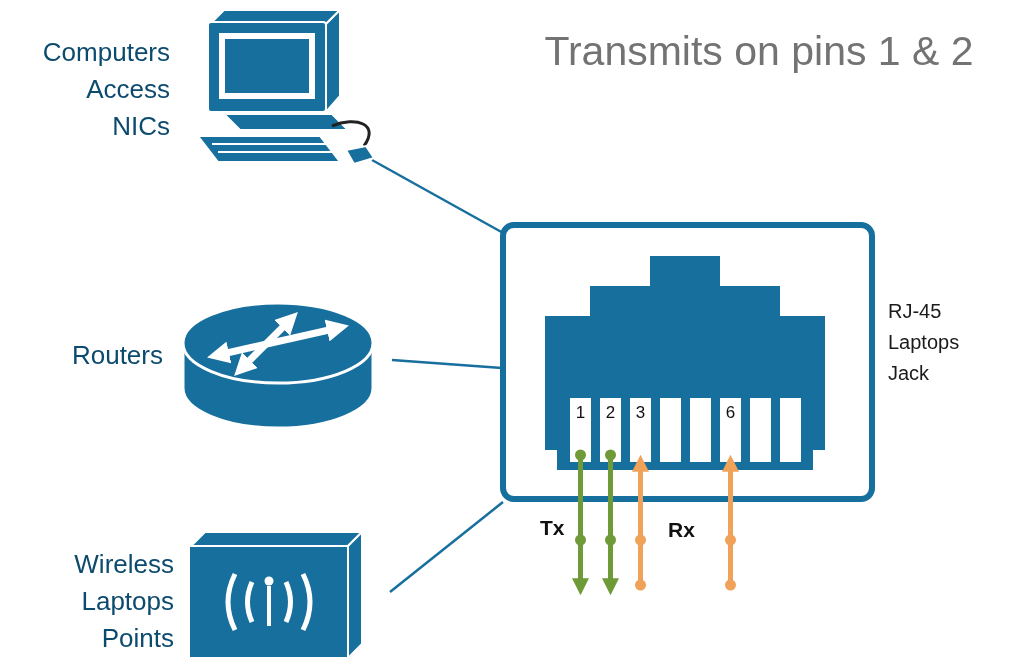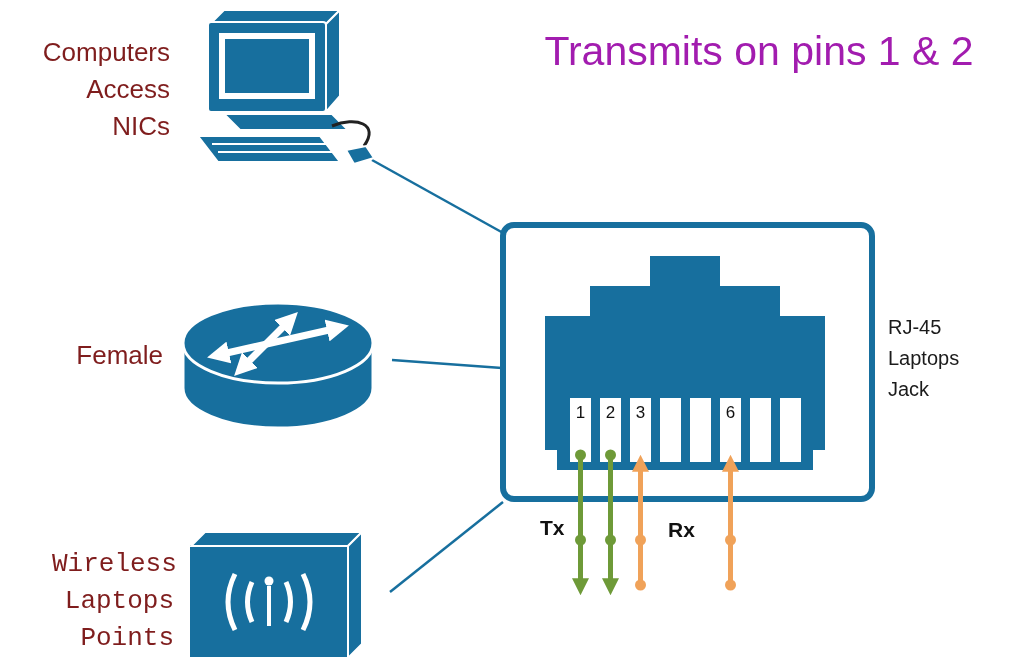--- a/index.html
+++ b/index.html
@@ -2,28 +2,28 @@
 <html><head>
 <meta charset="utf-8">
 <style>
   * { box-sizing: border-box; }
   html, body { margin: 0; padding: 0; }
   body { font-family: "Liberation Sans", sans-serif; background: #ffffff; }
   .canvas { position: relative; width: 1030px; height: 670px; background: #ffffff; overflow: hidden; }
   .abs { position: absolute; }
   svg { display: block; overflow: visible; }
 
-  .title { left: 492px; top: 24px; width: 534px; text-align: center; font-size: 41px; color: #a21caf; line-height: 1.32; }
-  .dev-label { color: #7f1d1d; font-size: 26px; line-height: 1.42; }
+  .title { left: 492px; top: 24px; width: 534px; text-align: center; font-size: 41px; color: #737373; line-height: 1.32; }
+  .dev-label { color: #0c4a6e; font-size: 26px; line-height: 1.42; }
   .computers-label { left: 18px; top: 34px; width: 152px; text-align: right; }
   .routers-label { left: 48px; top: 337px; width: 115px; text-align: right; }
-  .wap-label { left: 52px; top: 546px; width: 122px; text-align: right; font-family: Liberation Mono, monospace; }
+  .wap-label { left: 52px; top: 546px; width: 122px; text-align: right; }
 
   .jack-box { left: 500px; top: 222px; width: 375px; height: 280px; border: 6px solid #176f9e; border-radius: 14px; background: #ffffff; }
-  .jack-label { left: 888px; top: 312px; font-size: 20px; color: #1b1b1b; line-height: 1.55; }
+  .jack-label { left: 888px; top: 296px; font-size: 20px; color: #1b1b1b; line-height: 1.55; }
 </style>
 </head>
 <body>
 
 <div class="canvas">
 
   <svg class="abs" style="left:0; top:0;" width="1030" height="670" viewBox="0 0 1030 670">
     <line x1="372" y1="160" x2="505" y2="234" stroke="#176f9e" stroke-width="2.5"></line>
     <line x1="392" y1="360" x2="502" y2="368" stroke="#176f9e" stroke-width="2.5"></line>
     <line x1="390" y1="592" x2="503" y2="502" stroke="#176f9e" stroke-width="2.5"></line>
@@ -49,21 +49,21 @@
     <rect x="45" y="33" width="84" height="54" fill="#176f9e"></rect>
     <polygon points="44,108 152,108 168,124 60,124" fill="#176f9e" stroke="#ffffff" stroke-width="2"></polygon>
     <polygon points="18,130 140,130 160,156 38,156" fill="#176f9e" stroke="#ffffff" stroke-width="2"></polygon>
     <line x1="32" y1="138" x2="150" y2="138" stroke="#ffffff" stroke-width="2"></line>
     <line x1="38" y1="146" x2="156" y2="146" stroke="#ffffff" stroke-width="2"></line>
     <path d="M152,120 C176,110 200,118 184,140" fill="none" stroke="#222222" stroke-width="3"></path>
     <polygon points="166,144 186,140 194,152 174,158" fill="#176f9e" stroke="#ffffff" stroke-width="2"></polygon>
   </svg>
 
   <div class="abs dev-label routers-label">
-    <div>Female</div>
+    <div>Routers</div>
   </div>
 
   <svg class="abs" style="left:178px; top:298px;" width="200" height="135" viewBox="0 0 200 135">
     <defs>
       <marker id="rah" viewBox="0 0 10 10" refX="5" refY="5" markerWidth="3.2" markerHeight="3.2" orient="auto-start-reverse">
         <path d="M0,0 L10,5 L0,10 Z" fill="#ffffff"></path>
       </marker>
     </defs>
     <g fill="#176f9e" stroke="#ffffff" stroke-width="3">
       <path d="M5,45 L5,90 A95,40 0 0 0 195,90 L195,45"></path>

